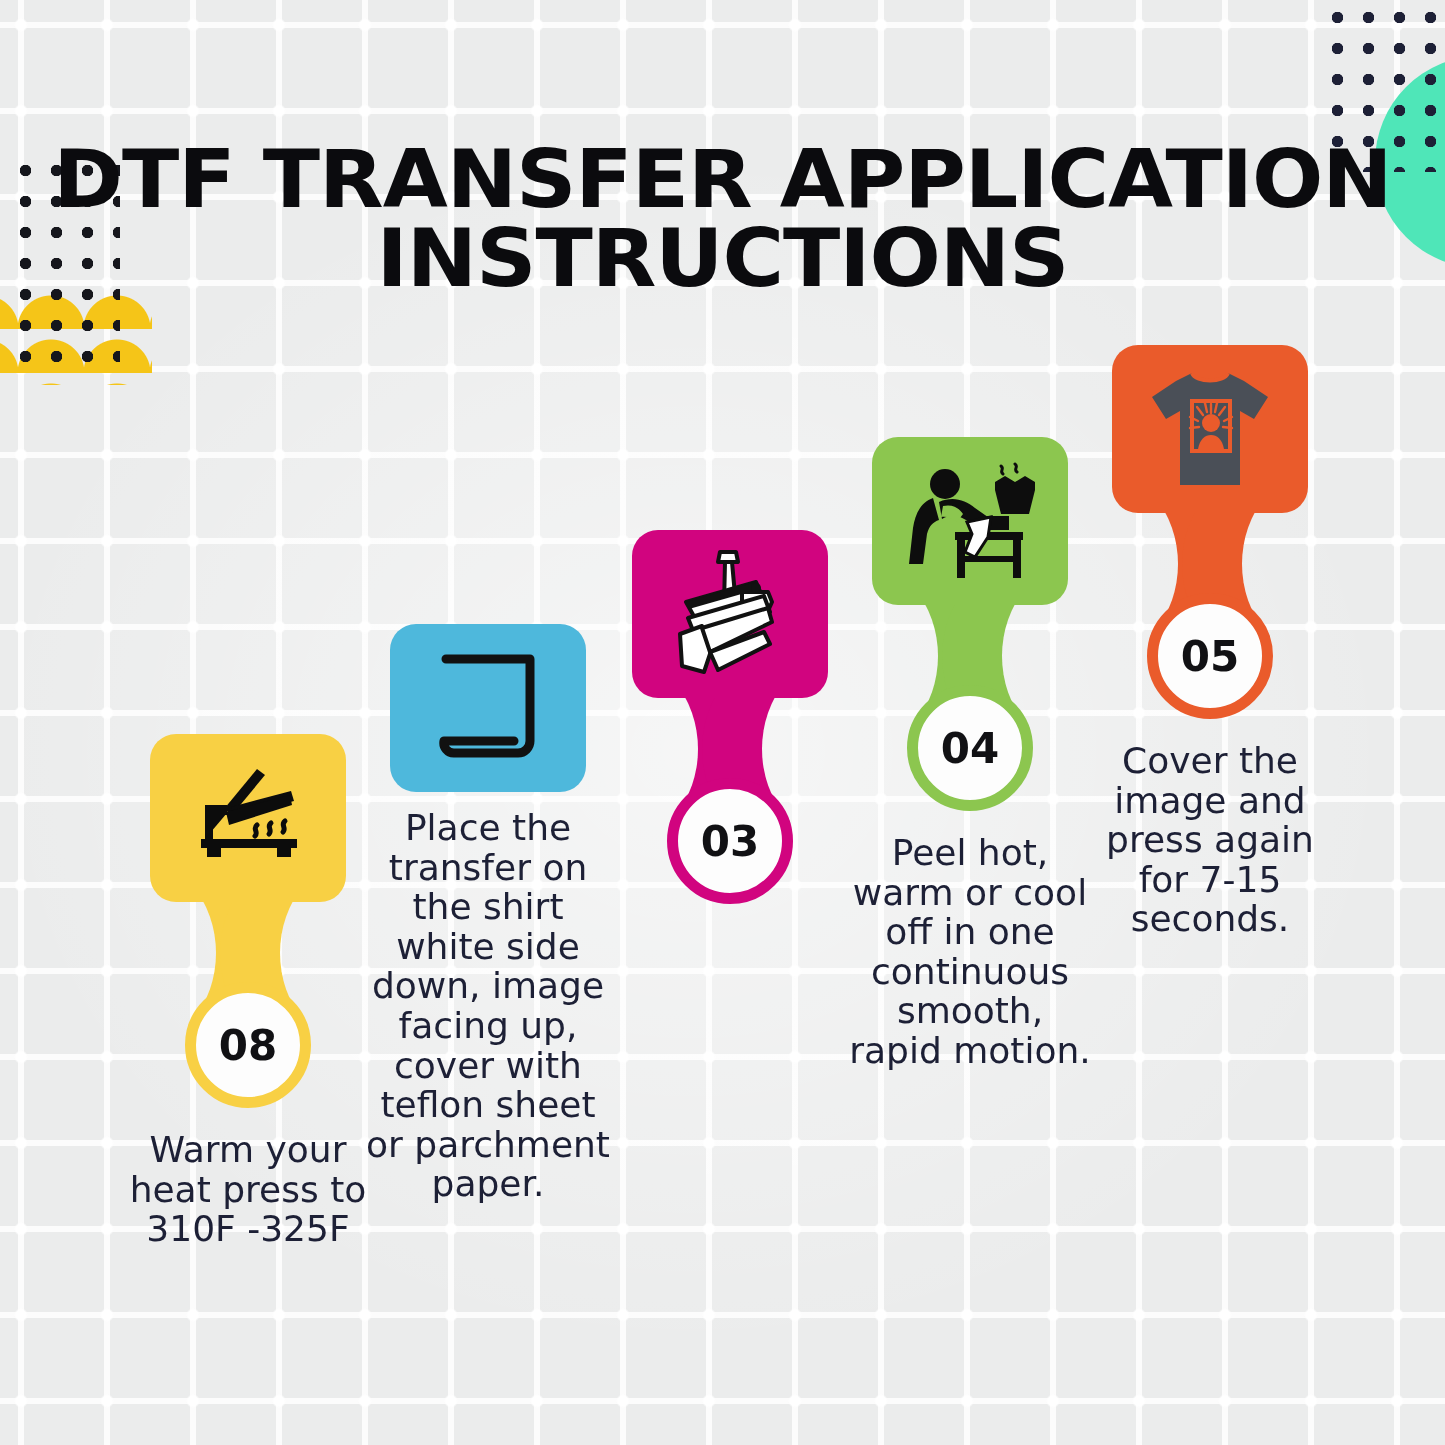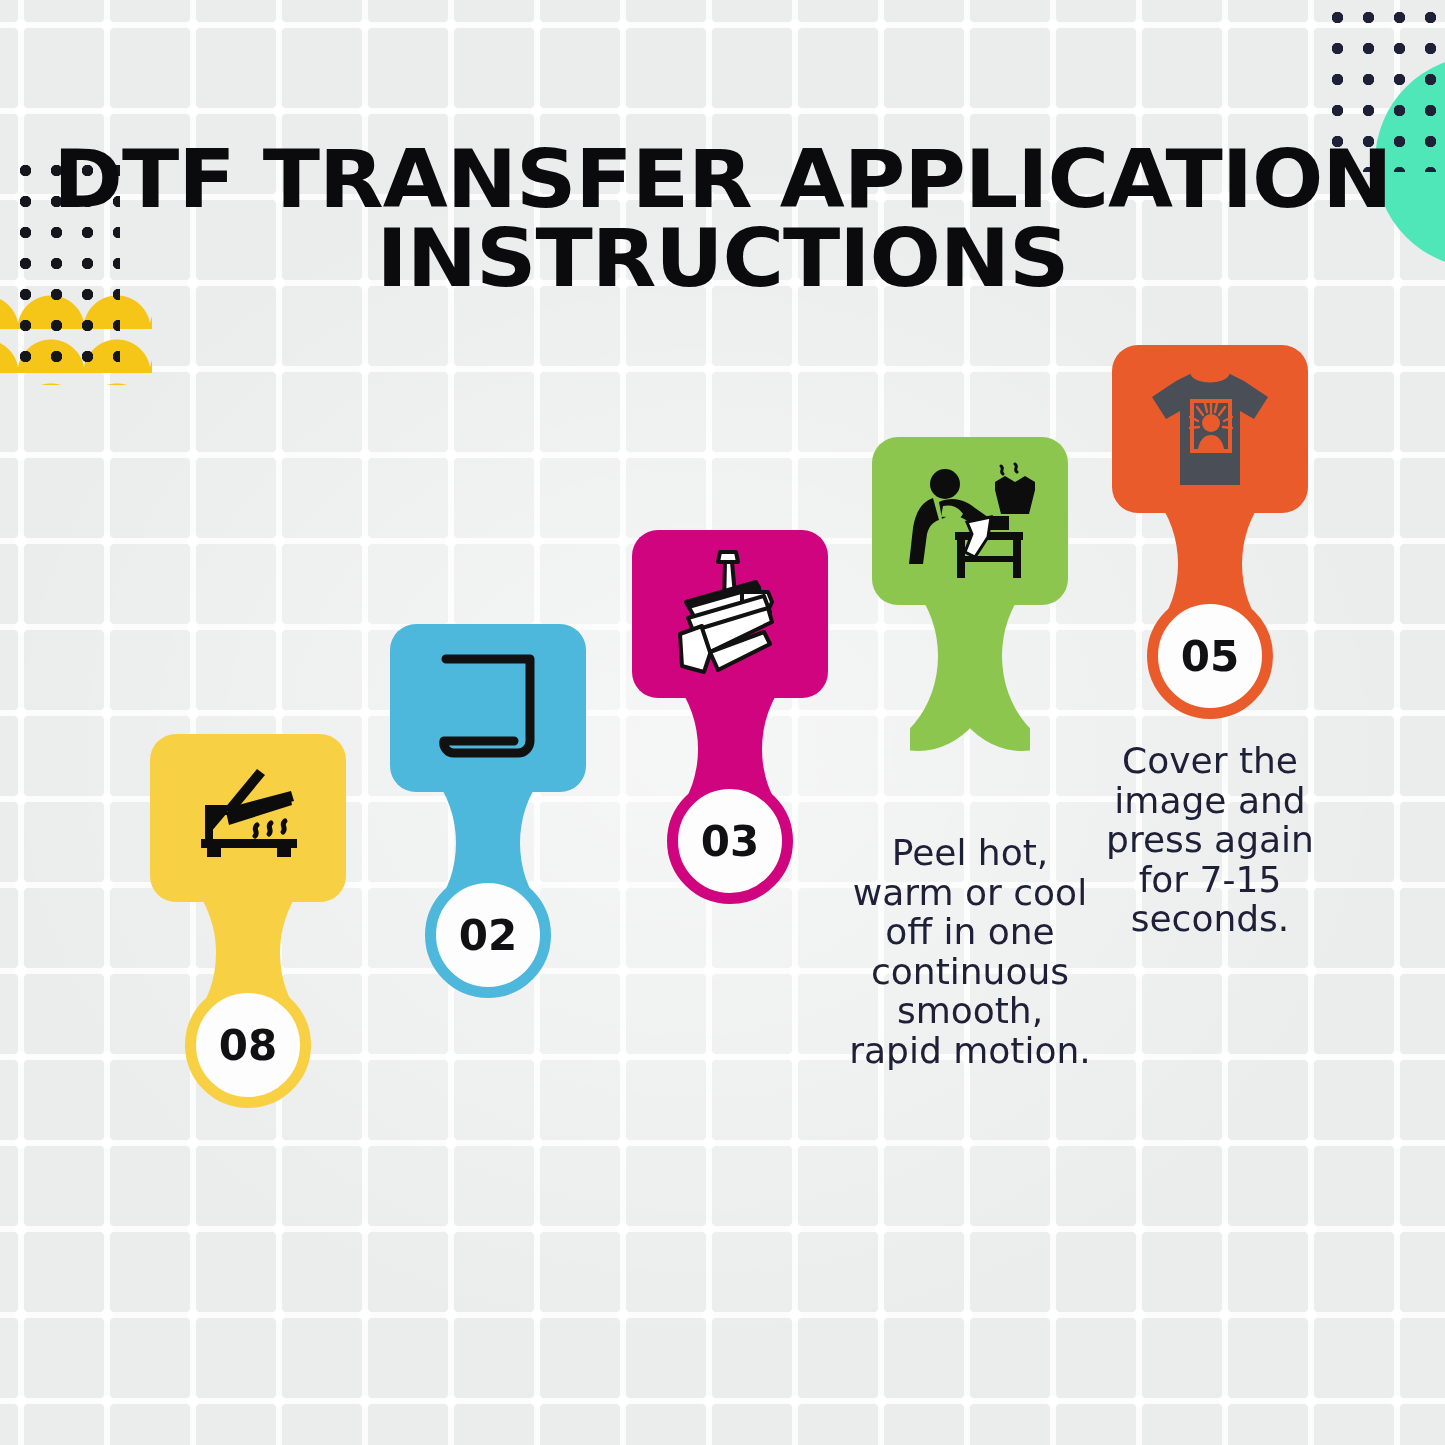--- a/index.html
+++ b/index.html
@@ -188,36 +188,32 @@
           </g>
         </svg>
       </span>
     </div>
     <div class="connector" style="--c:#F8D044">
       <div class="stem" style="--c:#F8D044"></div>
       <div class="ring" style="--c:#F8D044">
         <span class="ring-num">08</span>
       </div>
     </div>
+    <div class="caption">Warm your heat press to 310F -325F</div>
   </div>
 
   <div class="step" id="step-2">
     <div class="card" style="background:#4EB8DC">
       <span>
         <svg width="104" height="110" viewBox="0 0 104 110" fill="none" stroke="#111" stroke-width="9">
           <path d="M10 6 H94 V88 a12 12 0 0 1 -12 12 H18 a10 10 0 0 1 -10 -12 H78" stroke-linejoin="round" stroke-linecap="round"></path>
         </svg>
       </span>
     </div>
-    <div class="connector" style="--c:#4EB8DC">
-      <div class="stem" style="--c:#4EB8DC"></div>
-      <div class="ring" style="--c:#4EB8DC">
-        <span class="ring-num">02</span>
-      </div>
-    </div>
+    <div class="caption">Place the transfer on the shirt white side down, image facing up, cover with teflon sheet or parchment paper.</div>
   </div>
 
   <div class="step" id="step-3">
     <div class="card" style="background:#D1047F">
       <span>
         <svg width="116" height="132" viewBox="0 0 116 132">
           <g fill="#fff" stroke="#111" stroke-width="4" stroke-linejoin="round">
             <path d="M48 4 h16 l2 10 h-20 z"></path>
             <path d="M53 14 h7 l4 44 h-12 z"></path>
             <path d="M14 54 L84 34 l6 14 L24 72 z"></path>
@@ -267,20 +263,23 @@
           </g>
           <g fill="#8CC64F">
             <path d="M68 66 l14 -3 -1 10 -9 12 -5 -2 4 -11 z"></path>
           </g>
           <path d="M64 62 l24 -5 -3 20 -13 20 -10 -5 7 -18 z" fill="#fff" stroke="#0d0d0d" stroke-width="3"></path>
         </svg>
       </span>
     </div>
     <div class="connector" style="--c:#8CC64F">
       <div class="stem" style="--c:#8CC64F"></div>
+      <div class="ring" style="--c:#8CC64F">
+        <span class="ring-num">04</span>
+      </div>
     </div>
     <div class="caption">Peel hot, warm or cool off in one continuous smooth, rapid motion.</div>
   </div>
 
   <div class="step" id="step-5">
     <div class="card" style="background:#EA5B2B">
       <span>
         <svg width="128" height="124" viewBox="0 0 128 124">
           <path d="M46 6 L30 14 L6 30 L20 52 L34 44 V118 H94 V44 L108 52 L122 30 L98 14 L82 6 c-4 12 -32 12 -36 0 z" fill="#4a4f57"></path>
           <path d="M46 6 c4 10 32 10 36 0" fill="none" stroke="#EA5B2B" stroke-width="4"></path>

